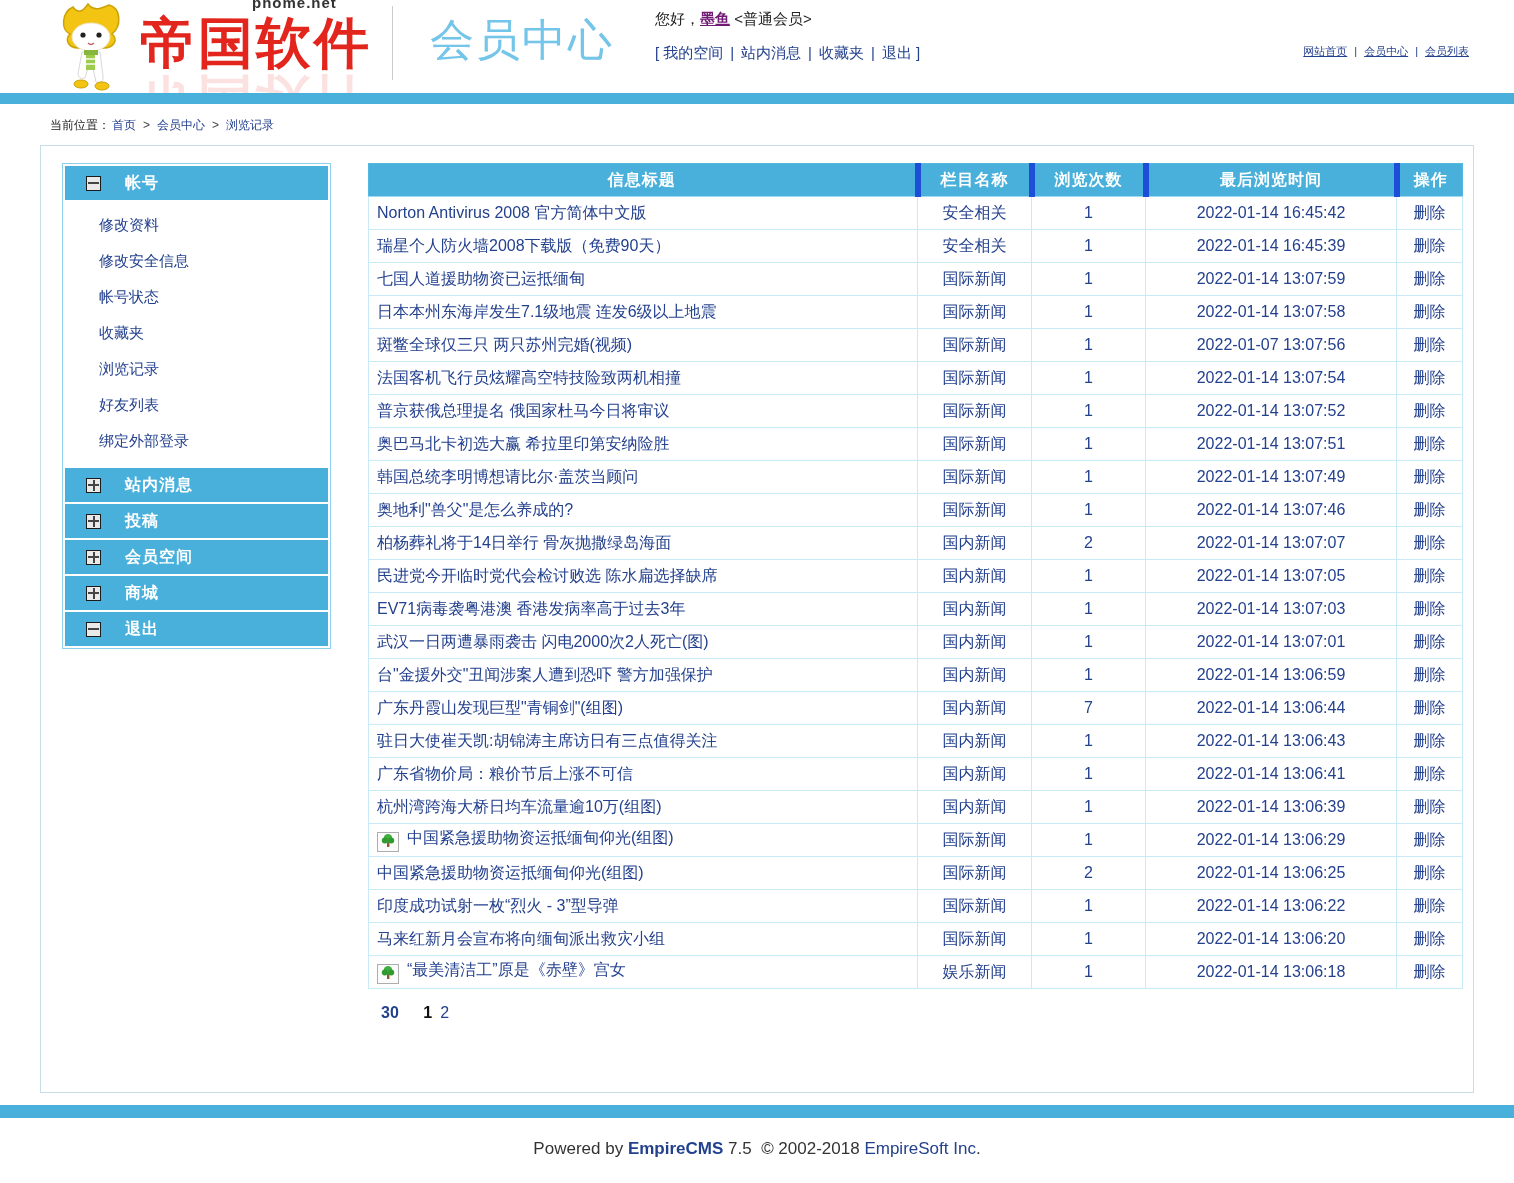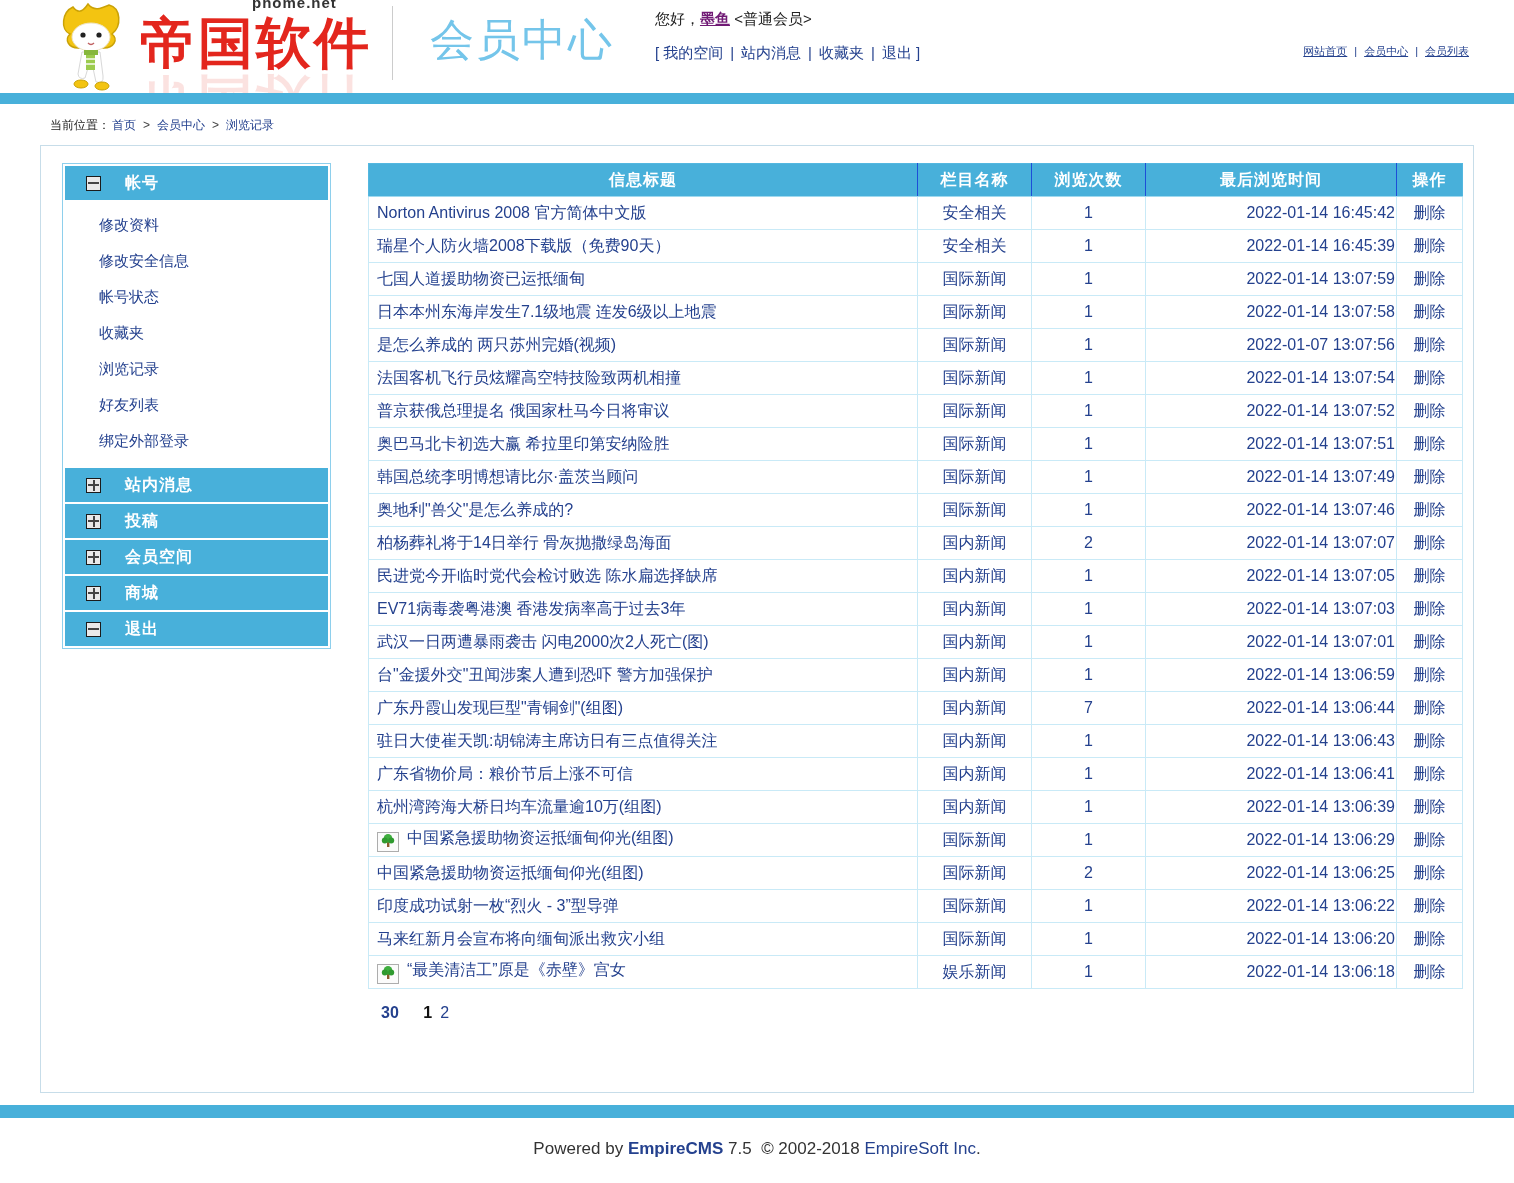--- a/index.html
+++ b/index.html
@@ -54,29 +54,29 @@
   .box-icon{width:15px;height:15px;border:1px solid #1b1b1b;background:#e9e9e9;position:relative;flex:none;}
   .box-icon::before{content:"";position:absolute;left:1px;right:1px;top:50%;margin-top:-1px;height:2px;background:#444;}
   .box-icon.plus::after{content:"";position:absolute;top:1px;bottom:1px;left:50%;margin-left:-1px;width:2px;background:#444;}
   .side-items{padding:5px 0 9px 0;background:#fff;}
   .side-items a{display:block;line-height:36px;padding-left:34px;font-size:15px;color:var(--link);text-decoration:none;}
   
   .content{flex:1;margin-left:37px;}
   table.records{width:1094px;border-collapse:collapse;border:1px solid #54b7e0;font-size:16px;table-layout:fixed;}
   table.records th{
     background:var(--accent);color:#fff;font-weight:bold;height:33px;
-    border-right:1px solid #1d4ed8;border-bottom:1px solid #9fd9ef;
+    border-right:6px solid #1d4ed8;border-bottom:1px solid #9fd9ef;
     font-size:16px;text-align:center;letter-spacing:1px;
   }
   table.records th:last-child{border-right:none;}
   table.records td{height:33px;border:1px solid var(--cell-border);color:var(--link);overflow:hidden;white-space:nowrap;}
   td.c-title{text-align:left;padding-left:8px;}
   td.c-cat,td.c-views,td.c-time,td.c-ops{text-align:center;}
   td.c-views{color:#1c1c1c;}
-  td.c-time{color:#141414;text-align:right;}
+  td.c-time{color:#141414;}
   a.title-link{color:var(--link);text-decoration:none;}
   a.del-link{color:var(--link);text-decoration:none;}
   .thumb-icon{display:inline-block;width:22px;height:20px;border:1px solid #adadad;background:#fbfbfb;vertical-align:-5px;margin-right:8px;text-align:center;line-height:18px;}
   
   .pagination{margin:15px 0 0 13px;font-size:16px;}
   .pg-total{font-weight:bold;color:var(--link);margin-right:20px;}
   .pg-current{font-weight:bold;color:#111;margin-right:8px;}
   .pagination a.pg-link{color:var(--link);text-decoration:none;margin-right:6px;}
   
   .bottom-bar{height:13px;background:var(--accent);margin-top:12px;}
@@ -208,21 +208,21 @@
             <td class="c-ops"><a class="del-link">删除</a></td>
           </tr>
           <tr>
             <td class="c-title"><a class="title-link">日本本州东海岸发生7.1级地震 连发6级以上地震</a></td>
             <td class="c-cat"><a style="color: var(--link); text-decoration: none;">国际新闻</a></td>
             <td class="c-views">1</td>
             <td class="c-time">2022-01-14 13:07:58</td>
             <td class="c-ops"><a class="del-link">删除</a></td>
           </tr>
           <tr>
-            <td class="c-title"><a class="title-link">是怎么养成的 两只苏州完婚(视频)</a></td>
+            <td class="c-title"><a class="title-link">斑鳖全球仅三只 两只苏州完婚(视频)</a></td>
             <td class="c-cat"><a style="color: var(--link); text-decoration: none;">国际新闻</a></td>
             <td class="c-views">1</td>
             <td class="c-time">2022-01-07 13:07:56</td>
             <td class="c-ops"><a class="del-link">删除</a></td>
           </tr>
           <tr>
             <td class="c-title"><a class="title-link">法国客机飞行员炫耀高空特技险致两机相撞</a></td>
             <td class="c-cat"><a style="color: var(--link); text-decoration: none;">国际新闻</a></td>
             <td class="c-views">1</td>
             <td class="c-time">2022-01-14 13:07:54</td>

